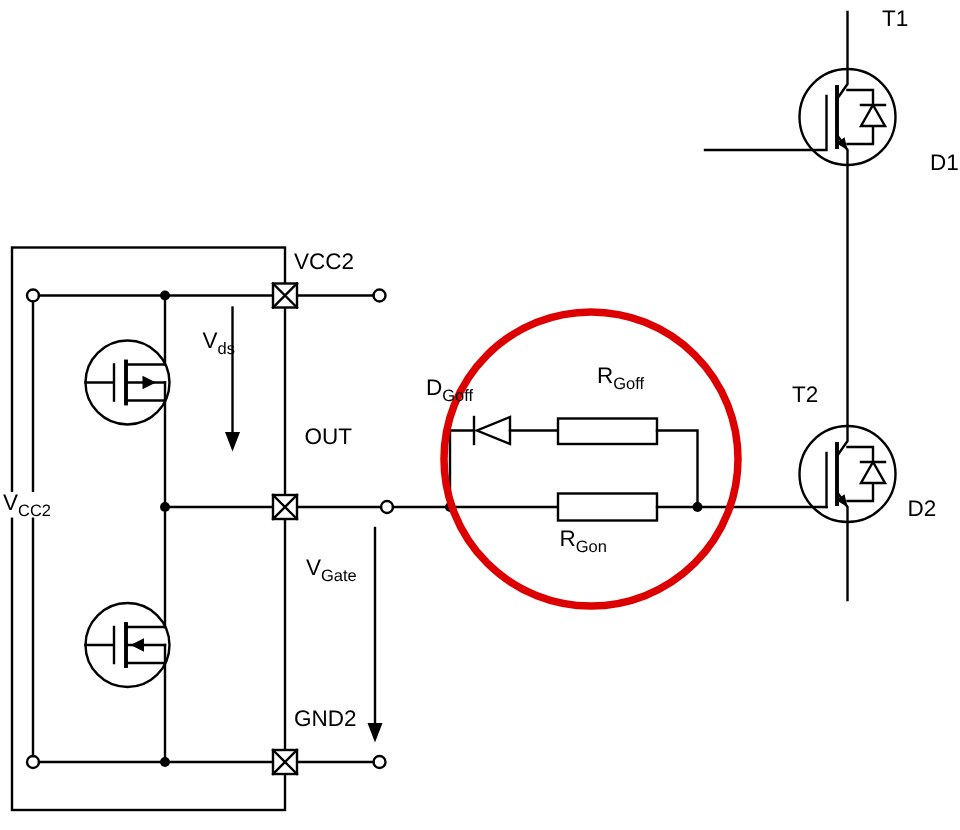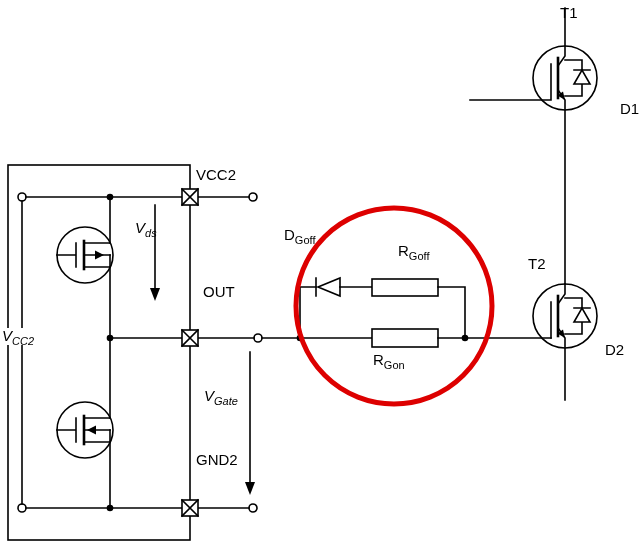--- a/index.html
+++ b/index.html
@@ -13,21 +13,21 @@
   }
   .stage svg{position:absolute;left:0;top:0;}
   .lbl{
     position:absolute;
     font-size:15px;
     line-height:1.1;
     white-space:nowrap;
     color:#000;
   }
   .lbl sub{font-size:11px;line-height:0;}
-  .italic{font-style:italic;}
+  .italic{}
   .bg{background:#ffffff;padding:0 2px;}
 </style>
 </head>
 <body>
 
 <div class="stage">
 
   <svg width="640" height="553" viewBox="0 0 640 553">
 
     <g fill="none" stroke-width="1.6" stroke-linecap="square" stroke-linejoin="miter" stroke="#000000">
@@ -130,28 +130,28 @@
       <polygon points="87,430 96,425.5 96,434.5"></polygon>
       <polygon points="565,100 563,91.5 557.5,95.5"></polygon>
       <polygon points="565,338 563,329.5 557.5,333.5"></polygon>
     </g>
 
     <ellipse cx="394" cy="306" rx="98" ry="98" fill="none" stroke-width="5" stroke="#dd0000"></ellipse>
   </svg>
 
   <div class="lbl" style="left:196px;top:167px">VCC2</div>
   <div class="lbl" style="left:203px;top:284px">OUT</div>
-  <div class="lbl" style="left:196px;top:452px">GND2</div>
+  <div class="lbl" style="left:196px;top:472px">GND2</div>
 
   <div class="lbl italic bg" style="left:0px;top:328px"><span>V</span><sub>CC2</sub></div>
   <div class="lbl italic" style="left:135px;top:220px"><span>V</span><sub>ds</sub></div>
-  <div class="lbl italic" style="left:204px;top:388px"><span>V</span><sub>Gate</sub></div>
+  <div class="lbl italic" style="left:204px;top:371px"><span>V</span><sub>Gate</sub></div>
 
-  <div class="lbl" style="left:284px;top:227px"><span>D</span><sub>Goff</sub></div>
+  <div class="lbl" style="left:284px;top:251px"><span>D</span><sub>Goff</sub></div>
   <div class="lbl" style="left:398px;top:243px"><span>R</span><sub>Goff</sub></div>
   <div class="lbl" style="left:373px;top:352px"><span>R</span><sub>Gon</sub></div>
 
-  <div class="lbl" style="left:560px;top:5px">T1</div>
+  <div class="lbl" style="left:588px;top:5px">T1</div>
   <div class="lbl" style="left:620px;top:101px">D1</div>
   <div class="lbl" style="left:528px;top:256px">T2</div>
-  <div class="lbl" style="left:605px;top:342px">D2</div>
+  <div class="lbl" style="left:605px;top:332px">D2</div>
 
 </div>
 
 </body></html>

